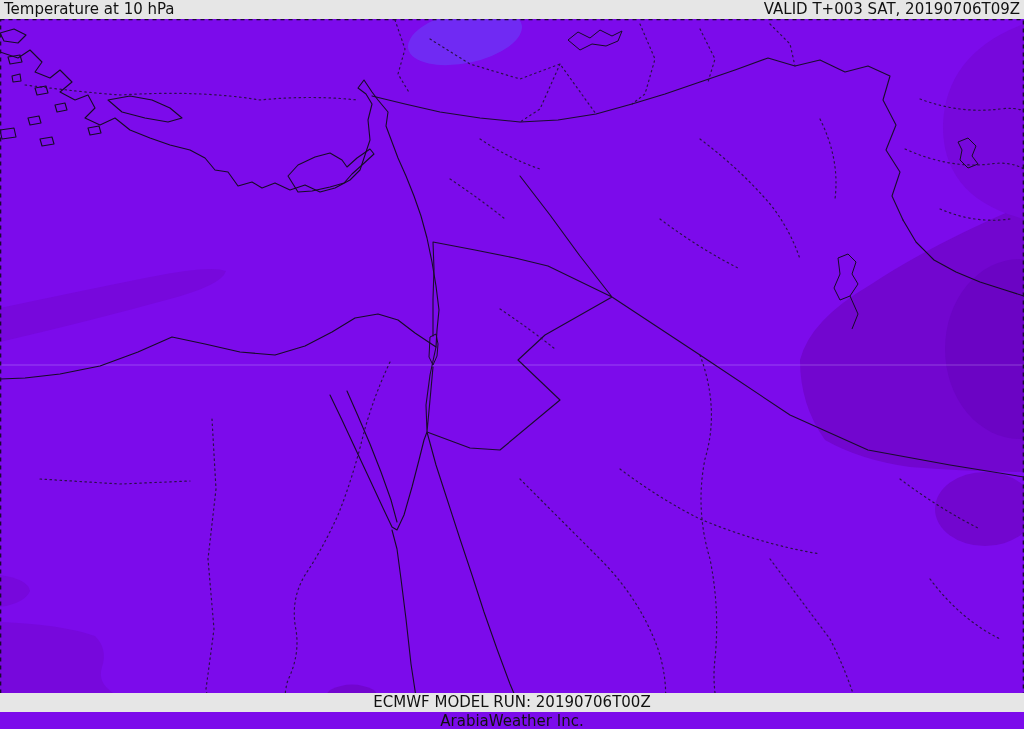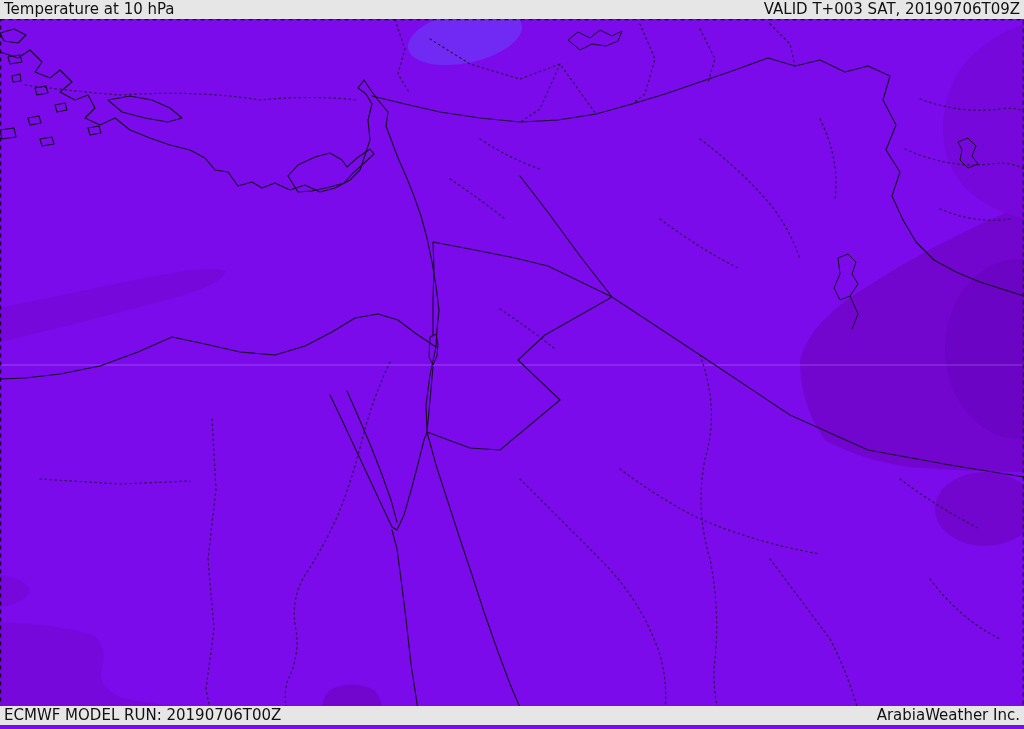--- a/index.html
+++ b/index.html
@@ -3,21 +3,21 @@
 <meta charset="utf-8">
 <style>
   html,body{margin:0;padding:0;background:#fff;}
   body{font-family:"DejaVu Sans","Liberation Sans",sans-serif;}
   .stage{position:relative;width:1024px;height:729px;overflow:hidden;background:#7c0beb;}
   .bar{position:absolute;left:0;width:1024px;height:19px;background:#e6e6e6;
        display:flex;justify-content:space-between;align-items:center;
        padding:0 4px;box-sizing:border-box;font-size:15px;line-height:19px;color:#111;
        white-space:nowrap;z-index:5;}
   .bar-top{top:0;}
-  .bar-bottom{bottom:4px;}
+  .bar-bottom{bottom:17px;flex-direction:column;}
   svg.map{position:absolute;top:19px;left:0;display:block;}
   .coast{fill:none;stroke-width:1.1;stroke-linejoin:round;stroke-linecap:round;}
   .border{fill:none;stroke-width:1.1;stroke-linejoin:round;stroke-linecap:round;}
   .dotted{fill:none;stroke-width:1.2;stroke-dasharray:1.5 3.5;stroke-linecap:round;opacity:.9;}
   .lake{fill:none;stroke-width:1;stroke-linejoin:round;}
   .shade{stroke:none;}
 </style>
 </head>
 <body>
 

